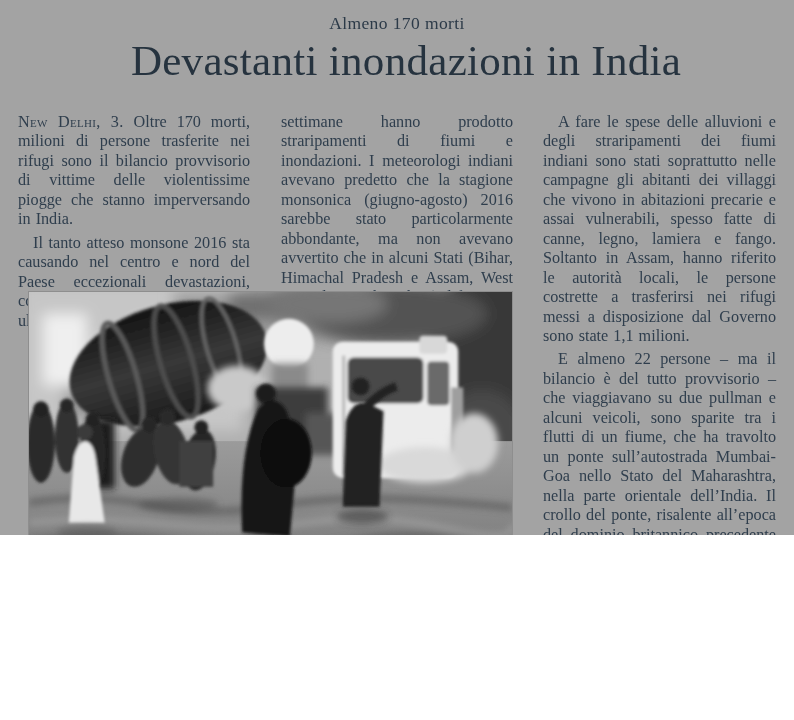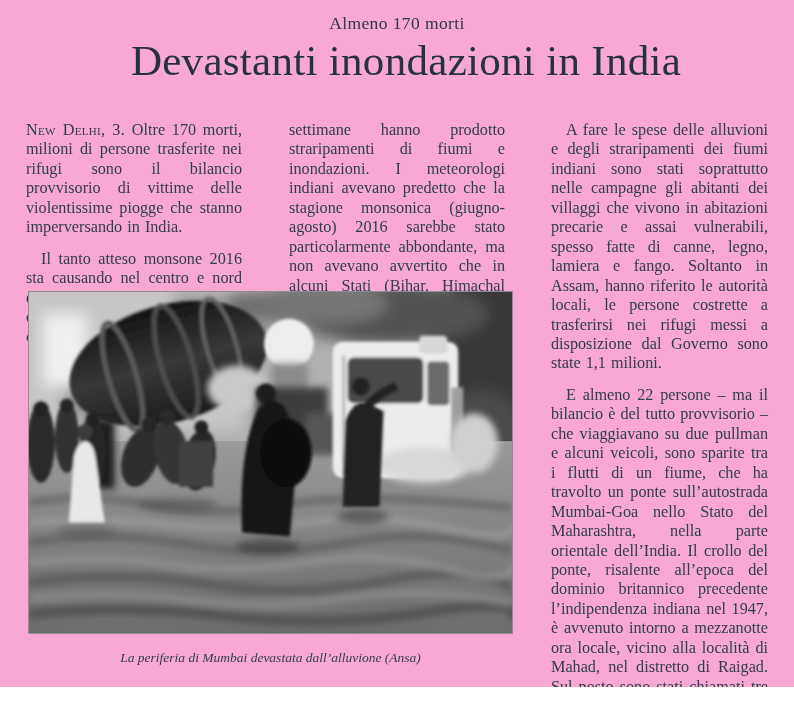--- a/index.html
+++ b/index.html
@@ -1,35 +1,35 @@
 <!DOCTYPE html>
 <html lang="it"><head>
 <meta charset="utf-8">
 <style>
   html,body{margin:0;padding:0;background:#ffffff;}
   .page{
-    position:relative;width:794px;height:687px;overflow:hidden;
-    background:#f9a8d4;color:#2f3e4d;
+    position:relative;width:794px;height:535px;overflow:hidden;
+    background:#a3a3a3;color:#2f3e4d;
     font-family:"Liberation Serif","DejaVu Serif",serif;
   }
   .kicker{
     position:absolute;top:13px;left:0;width:794px;text-align:center;
     font-size:17.5px;letter-spacing:.4px;color:#2c3a48;
   }
   .headline{
     position:absolute;top:36px;left:9px;width:794px;text-align:center;
     font-size:43px;font-weight:400;margin:0;color:#26333f;letter-spacing:.3px;
   }
   .col{
     position:absolute;top:109px;width:240px;
     font-size:16.2px;line-height:19.45px;text-align:justify;
     word-spacing:1px;color:#2f3e4d;
   }
   .col1{left:14px;} .col2{left:277px;} .col3{left:539px;width:241px;}
-  .para{margin:12px;}
+  .para{margin:4px;}
   .indent{text-indent:15px;}
   .dateline{font-variant:small-caps;letter-spacing:.3px;}
   .photo{
     position:absolute;left:28px;top:291px;width:485px;height:343px;margin:0;
     border:1px solid #8e8e8e;box-sizing:border-box;background:#adadad;overflow:hidden;
   }
   .photo svg{display:block;width:100%;height:100%;}
   .caption{
     position:absolute;left:28px;top:650px;width:485px;text-align:center;
     font-style:italic;font-size:13.5px;color:#2f3e4d;

